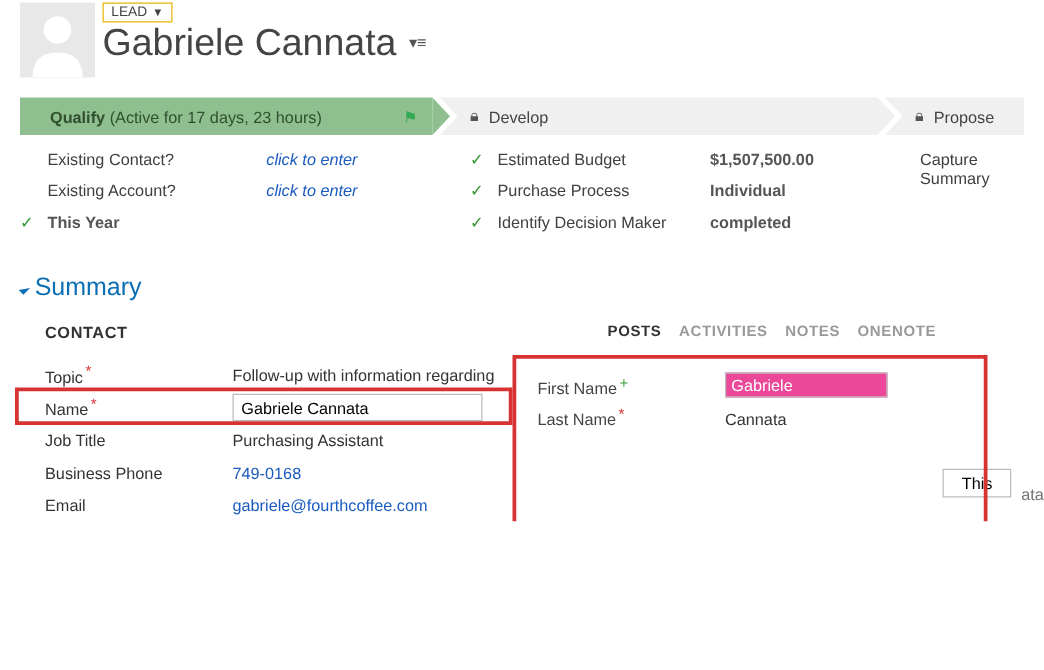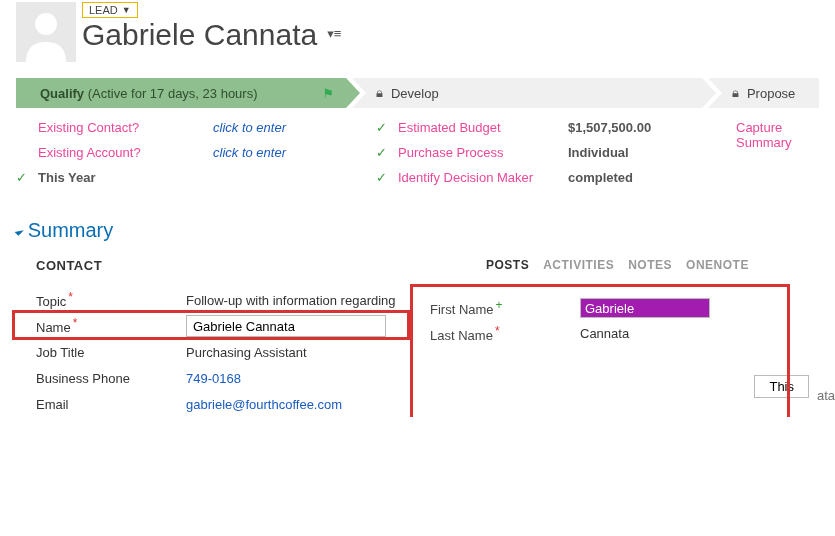--- a/index.html
+++ b/index.html
@@ -87,21 +87,21 @@
     display: flex;
     margin: 12px 16px 24px 16px;
     font-size: 13px;
     color: #444;
   }
   .col { }
   .col1 { flex: 0 0 360px; }
   .col2 { flex: 0 0 360px; }
   .col3 { flex: 1; }
   .row { display: flex; align-items: center; margin-bottom: 10px; }
-  .row .lbl { width: 175px; color: #ec4899; }
+  .row .lbl { width: 175px; color: #404040; }
   .row .val { color: #444; }
   .row .val.link { color: #1a5bbf; font-style: italic; cursor: pointer; }
   .row .val.bold { font-weight: 600; color: #555; }
   .check { color: #3b9b3b; margin-right: 8px; width: 14px; display:inline-block; }
   .nocheck { width: 14px; display:inline-block; margin-right: 8px; }
   .col2 .row .lbl { width: 170px; }
   .col3 .row .lbl { width: auto; }
   
   .summary-head {
     color: #0b6fb4;
@@ -158,32 +158,32 @@
     font-weight: 600;
     color: #999;
     margin: 0 0 20px 70px;
   }
   .tabbar .tab { cursor: pointer; letter-spacing: 0.5px; }
   .tabbar .tab.active { color: #333; }
   .edit-panel {
     margin-left: 4px;
     padding: 6px 10px 10px 10px;
   }
-  .edit-row { display: flex; align-items: center; margin-bottom: 6px; }
+  .edit-row { display: flex; align-items: flex-end; margin-bottom: 6px; }
   .edit-row .elabel { width: 150px; color: #444; font-size: 13px; }
   .edit-row .einput {
     border: 1px solid #bbb;
     width: 130px;
     height: 20px;
     padding: 1px 4px;
     font-family: inherit;
     font-size: 13px;
   }
   .edit-row .einput.sel {
-    background: #a21caf;
+    background: #ec4899;
     color: #fff;
   }
   .edit-row .einput.sel::selection { background: #3390ff; color:#fff; }
   .edit-row .etext { font-size: 13px; color: #333; }
   .done-row { text-align: right; margin-top: 32px; }
   .done-btn {
     border: 1px solid #bbb;
     background: #fff;
     padding: 3px 14px;
     font-family: inherit;

